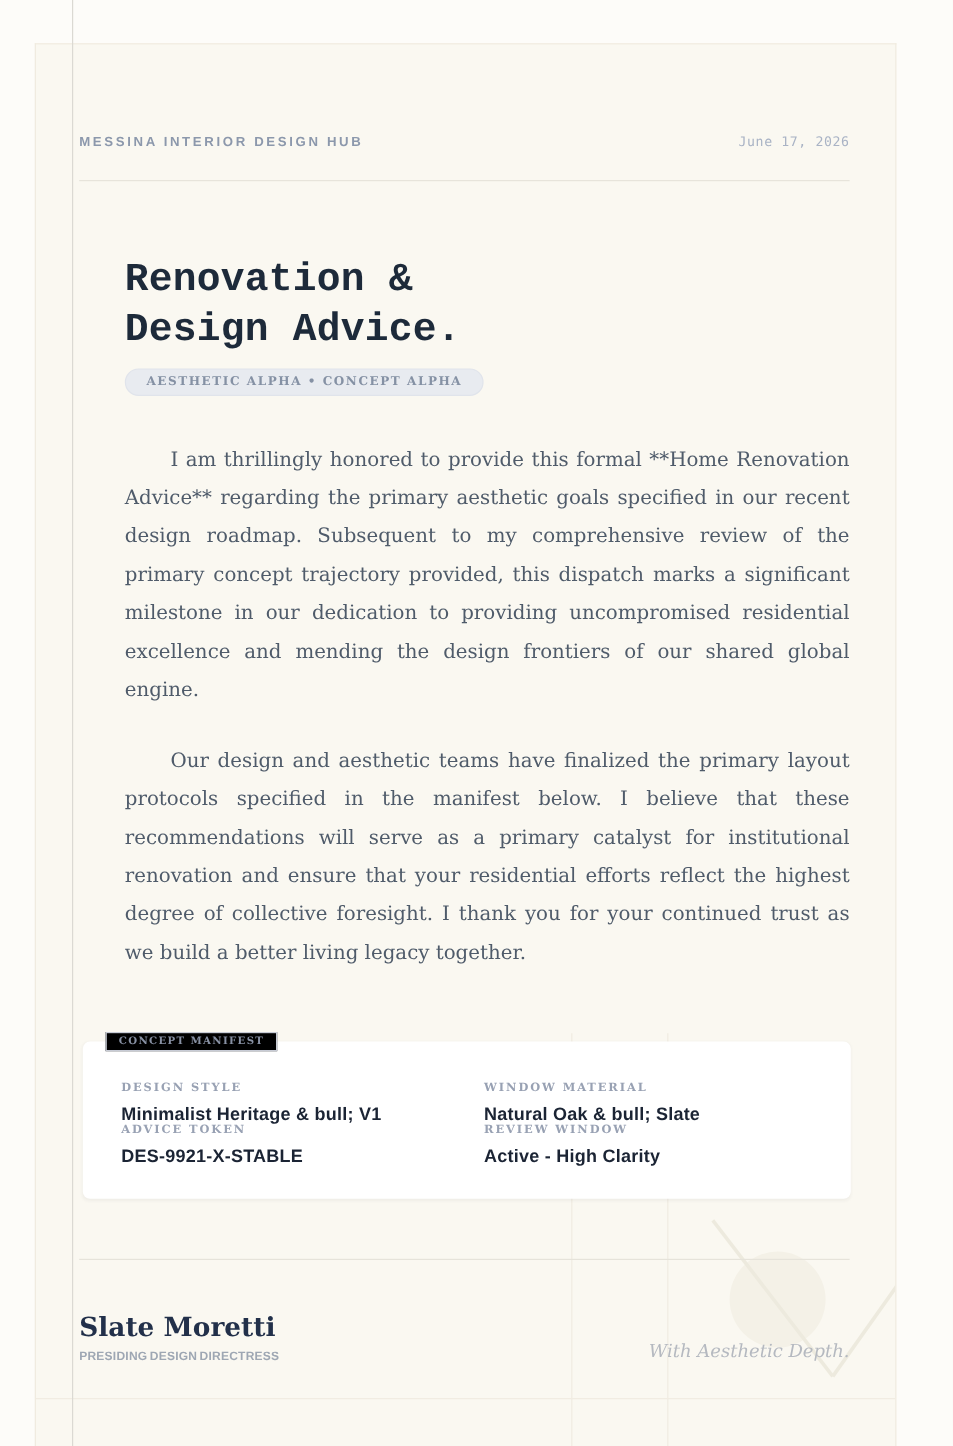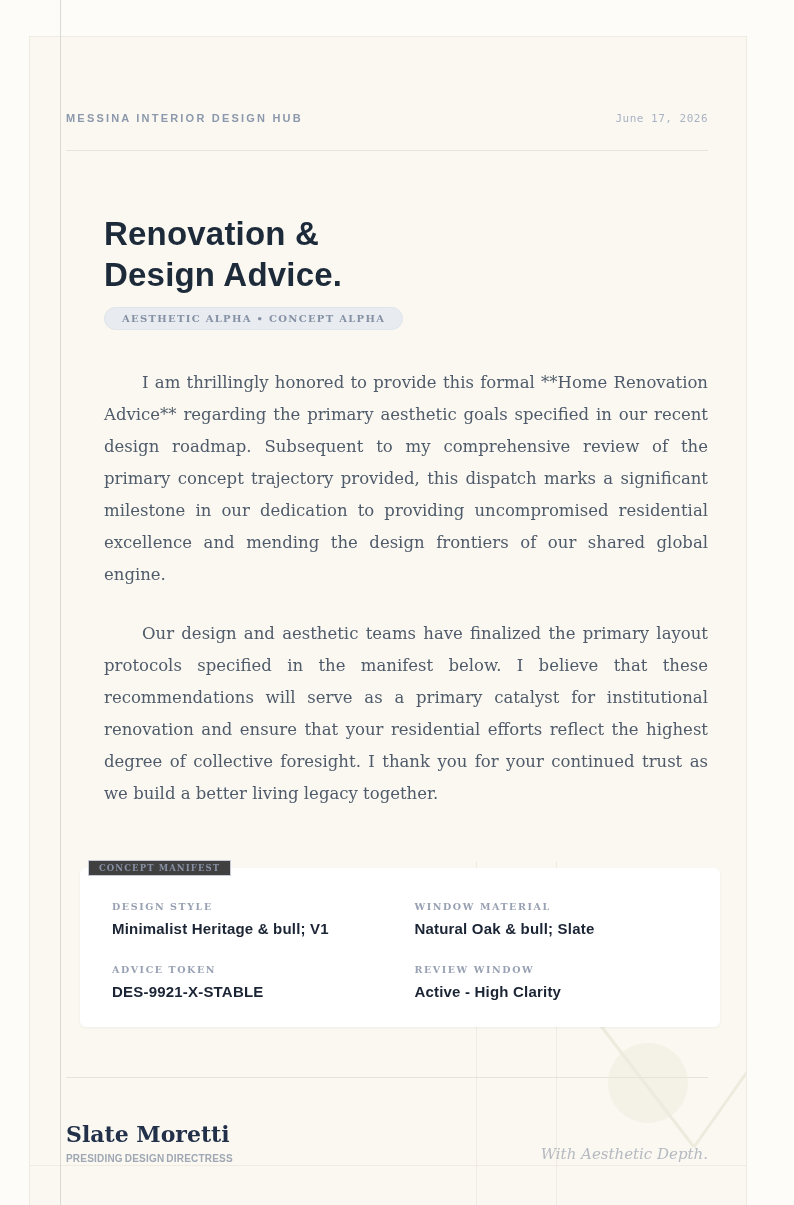--- a/index.html
+++ b/index.html
@@ -37,21 +37,21 @@
     letter-spacing:2.2px; color:#8c98ac;
   }
   .doc-date {
     font-family:"DejaVu Sans Mono", monospace;
     font-size:11px; color:#a9b3c5; letter-spacing:0.5px;
   }
   .header-rule { border:none; border-top:1px solid #e7e4db; margin-top:25px; }
 
   .title {
     margin:62px 0 0 38px;
-    font-family:Liberation Sans, sans-serif; font-weight:bold;
+    font-family:Liberation Mono, monospace; font-weight:bold;
     font-size:33px; line-height:41px; color:#1d2a3a; letter-spacing:0.2px;
   }
   .badge {
     display:inline-block; margin:12px 0 0 38px;
     background:#e8ebf0; border:1px solid #e0e4eb; border-radius:999px;
     padding:5px 17px 4px;
     font-family:"DejaVu Serif", serif; font-weight:bold;
     font-size:10px; line-height:12px; letter-spacing:1.3px; color:#8591a4;
   }
 
@@ -61,33 +61,33 @@
     font-size:16.5px; line-height:32px; color:#4f5b6a;
     text-align:justify; text-indent:38px;
   }
   .prose.p1 { margin-top:37px; }
   .prose.p2 { margin-top:27px; }
 
   .manifest { position:relative; margin-top:47px; }
   .manifest-tag {
     position:relative; z-index:2;
     display:inline-block; margin-left:22px;
-    background:#404040; border:1px solid #c7cbd5;
+    background:#000000; border:1px solid #c7cbd5;
     padding:2px 10px;
     font-family:"DejaVu Serif", serif; font-weight:bold;
     font-size:8.5px; line-height:10px; letter-spacing:1.1px; color:#8790a3;
   }
   .card {
     position:relative; z-index:1;
-    margin-left:14px; margin-top:-8px;
+    margin-left:3px; margin-top:-8px;
     width:640px;
     background:#ffffff; border-radius:6px;
     box-shadow:0 1px 3px rgba(30,40,60,0.05);
     padding:34px 32px 27px;
-    display:grid; grid-template-columns:52.5% 47.5%; row-gap:28px;
+    display:grid; grid-template-columns:52.5% 47.5%; 
   }
   .field-label {
     font-family:"DejaVu Serif", serif; font-weight:bold;
     font-size:9.5px; line-height:10px; letter-spacing:1.6px; color:#98a1b3;
     margin-bottom:9px;
   }
   .field-value {
     font-family:"Liberation Sans", sans-serif; font-weight:bold;
     font-size:15px; line-height:16px; color:#1b2434; letter-spacing:0.2px;
   }

